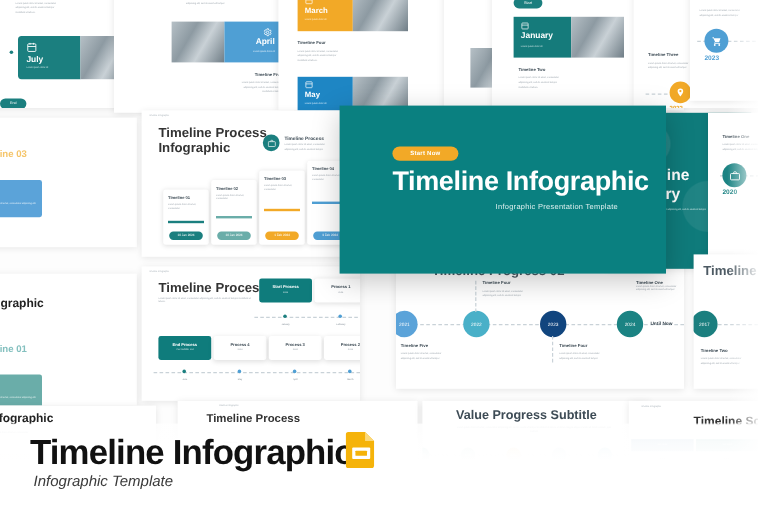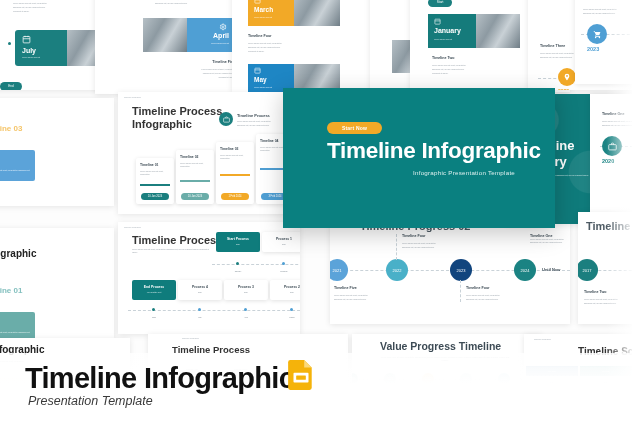--- a/index.html
+++ b/index.html
@@ -389,21 +389,21 @@
     <div class="btn micro" style="position:absolute;left:100px;top:50px;width:34px;height:8px;background:#1b8383;line-height:8px;">MAY. 2024</div>
     <div class="btn micro" style="position:absolute;left:138px;top:50px;width:34px;height:8px;background:#f2a927;line-height:8px;">JUL. 1974</div>
     <div class="btn micro" style="position:absolute;left:176px;top:50px;width:34px;height:8px;background:#6aada9;line-height:8px;">AUG. 2024</div>
     <div class="hl micro" style="position:absolute;left:44px;top:70px;color:#3d4b55;">Timeline Two</div>
     <div class="hl micro" style="position:absolute;left:122px;top:70px;color:#3d4b55;">Timeline Four</div>
     <div class="lorem micro" style="position:absolute;left:44px;top:77px;width:46px;">Lorem ipsum dolor sit amet, consectetur</div>
     <div class="lorem micro" style="position:absolute;left:122px;top:77px;width:46px;">Lorem ipsum dolor sit amet, consectetur</div>
   </div>
 
   <div class="slide" style="left:352px;top:334px;width:190px;height:116px;">
-    <div class="hl" style="position:absolute;left:28px;top:6px;font-size:10.5px;color:#3d4b55;">Value Progress Timeline</div>
+    <div class="hl" style="position:absolute;left:28px;top:6px;font-size:10.5px;color:#3d4b55;">Value Progress Subtitle</div>
     <div class="lorem micro" style="position:absolute;left:28px;top:22px;width:130px;text-align:center;">Lorem ipsum dolor sit amet, consectetur adipiscing elit, sed do eiusmod tempor incididunt ut labore et dolore magna aliqua ut enim ad minim veniam, quis nostrud.</div>
     <div class="dash" style="position:absolute;left:0;top:45px;width:190px;"></div>
 
     <div class="circ" style="position:absolute;left:-6px;top:39px;width:12px;height:12px;background:#1b8383;font-size:2.6px;">
         <span>2020</span>
       </div>
     <div class="circ" style="position:absolute;left:32px;top:39px;width:12px;height:12px;background:#6aada9;font-size:2.6px;">
         <span>2021</span>
       </div>
     <div class="circ" style="position:absolute;left:70px;top:39px;width:12px;height:12px;background:#f2a927;font-size:2.6px;">
@@ -472,21 +472,21 @@
   </div>
 
   <div id="hero">
     <div class="start-now">Start Now</div>
     <div class="hero-title">Timeline Infographic</div>
     <div class="hero-sub">Infographic Presentation Template</div>
   </div>
 
   <div id="banner"></div>
   <div id="bigtitle">Timeline Infographic</div>
-  <div id="bigsub">Presentation Template</div>
+  <div id="bigsub">Infographic Template</div>
   <svg id="slides-icon" viewBox="0 0 48 56">
     <path d="M4 0h26l14 14v38a4 4 0 0 1-4 4H4a4 4 0 0 1-4-4V4a4 4 0 0 1 4-4z" fill="#f5b30a"></path>
     <path d="M30 0l14 14H30z" fill="#fbd97a"></path>
     <rect x="10" y="24" width="28" height="18" rx="1.5" fill="#fff"></rect>
     <rect x="15" y="29" width="18" height="8" rx="1" fill="#f5b30a"></rect>
   </svg>
 
   <div class="fade-right"></div>
 </div>
 

